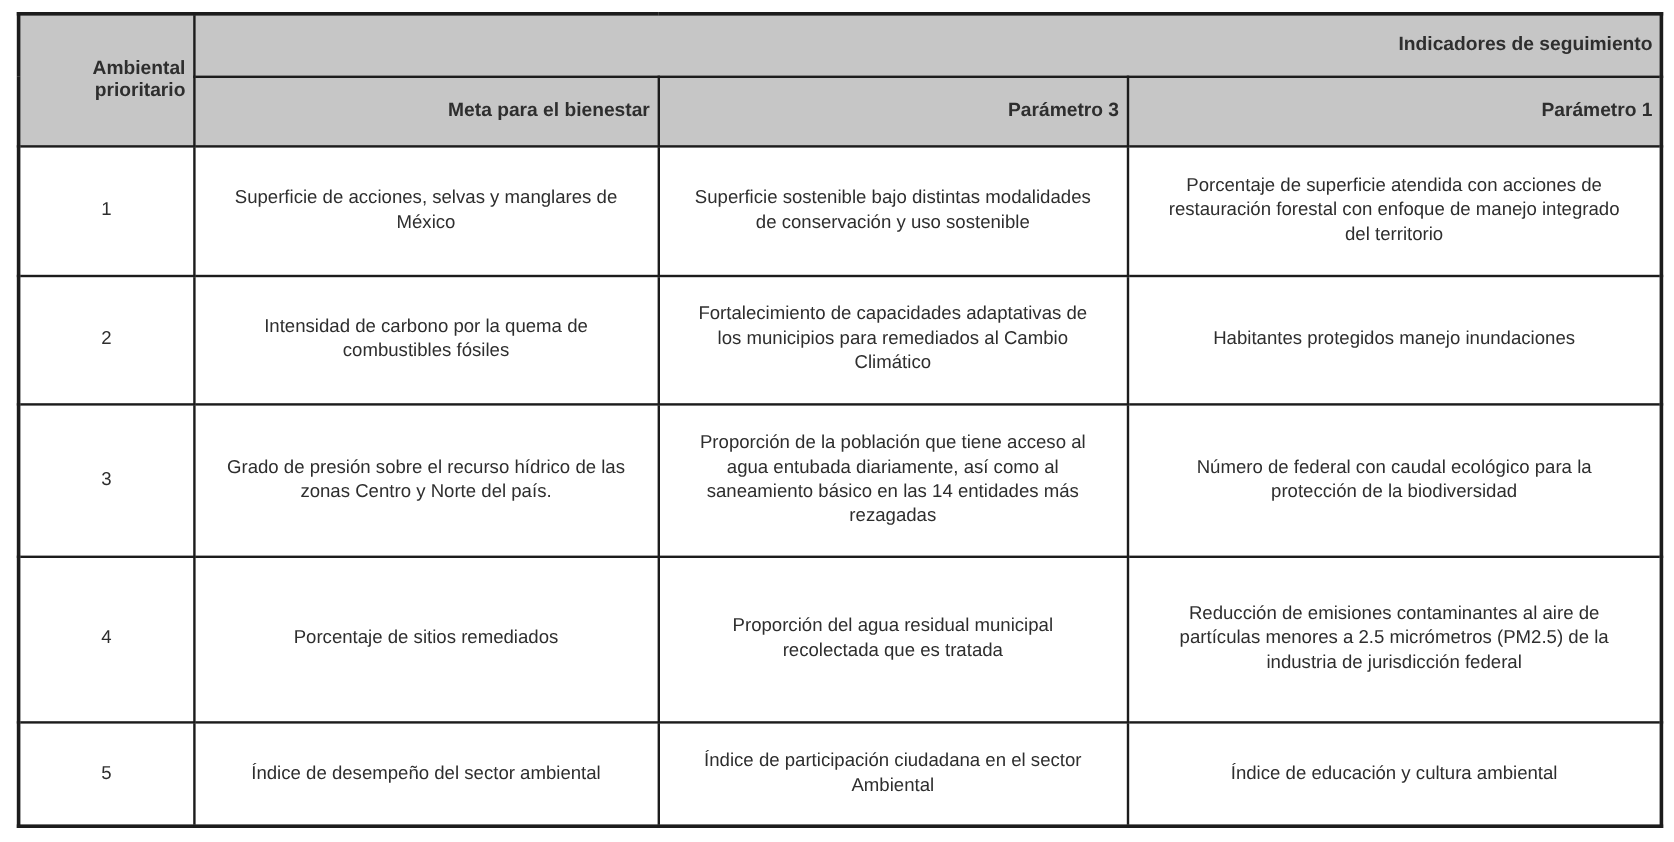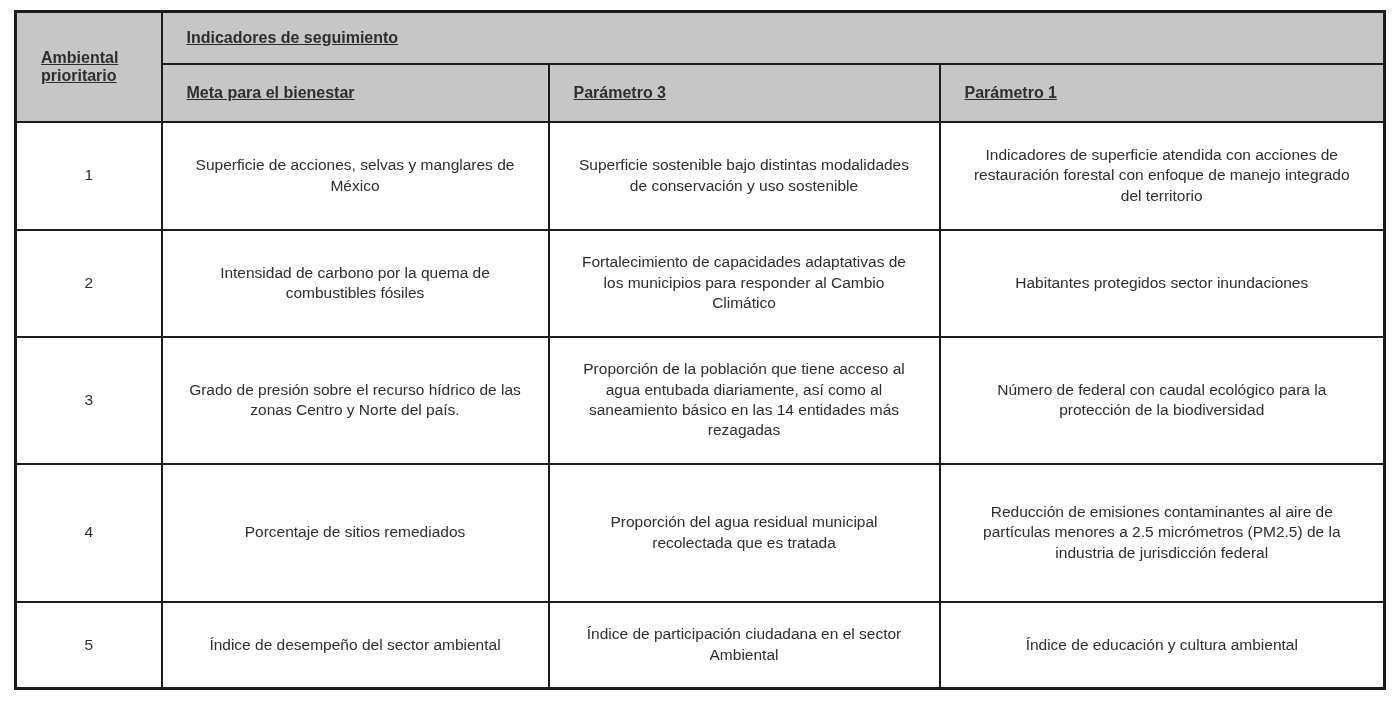--- a/index.html
+++ b/index.html
@@ -19,24 +19,23 @@
     table-layout: fixed;
   }
   table.indicators, table.indicators td, table.indicators th {
     border: 2px solid #1c1c1c;
   }
   table.indicators { border-width: 3px; }
   th {
     background: #c6c6c6;
     font-weight: bold;
     font-size: 16px;
-    text-align: left;
+    text-align: right;
     vertical-align: middle;
-    padding: 6px 24px;
-    text-decoration: underline;
+    padding: 6px 6px;
   }
   th.group-header { border-bottom-width: 2px; }
   td {
     background: #ffffff;
     font-size: 15.5px;
     line-height: 1.32;
     text-align: center;
     vertical-align: middle;
     padding: 8px 22px;
   }
@@ -68,27 +67,27 @@
       <tr class="hdr-sub">
         <th>Meta para el bienestar</th>
         <th>Parámetro 3</th>
         <th>Parámetro 1</th>
       </tr>
 
       <tr class="row-1">
         <td class="objetivo-cell">1</td>
         <td>Superficie de acciones, selvas y manglares de México</td>
         <td>Superficie sostenible bajo distintas modalidades de conservación y uso sostenible</td>
-        <td>Indicadores de superficie atendida con acciones de restauración forestal con enfoque de manejo integrado del territorio</td>
+        <td>Porcentaje de superficie atendida con acciones de restauración forestal con enfoque de manejo integrado del territorio</td>
       </tr>
       <tr class="row-2">
         <td class="objetivo-cell">2</td>
         <td>Intensidad de carbono por la quema de combustibles fósiles</td>
-        <td>Fortalecimiento de capacidades adaptativas de los municipios para responder al Cambio Climático</td>
-        <td>Habitantes protegidos sector inundaciones</td>
+        <td>Fortalecimiento de capacidades adaptativas de los municipios para remediados al Cambio Climático</td>
+        <td>Habitantes protegidos manejo inundaciones</td>
       </tr>
       <tr class="row-3">
         <td class="objetivo-cell">3</td>
         <td>Grado de presión sobre el recurso hídrico de las zonas Centro y Norte del país.</td>
         <td>Proporción de la población que tiene acceso al agua entubada diariamente, así como al saneamiento básico en las 14 entidades más rezagadas</td>
         <td>Número de federal con caudal ecológico para la protección de la biodiversidad</td>
       </tr>
       <tr class="row-4">
         <td class="objetivo-cell">4</td>
         <td>Porcentaje de sitios remediados</td>

